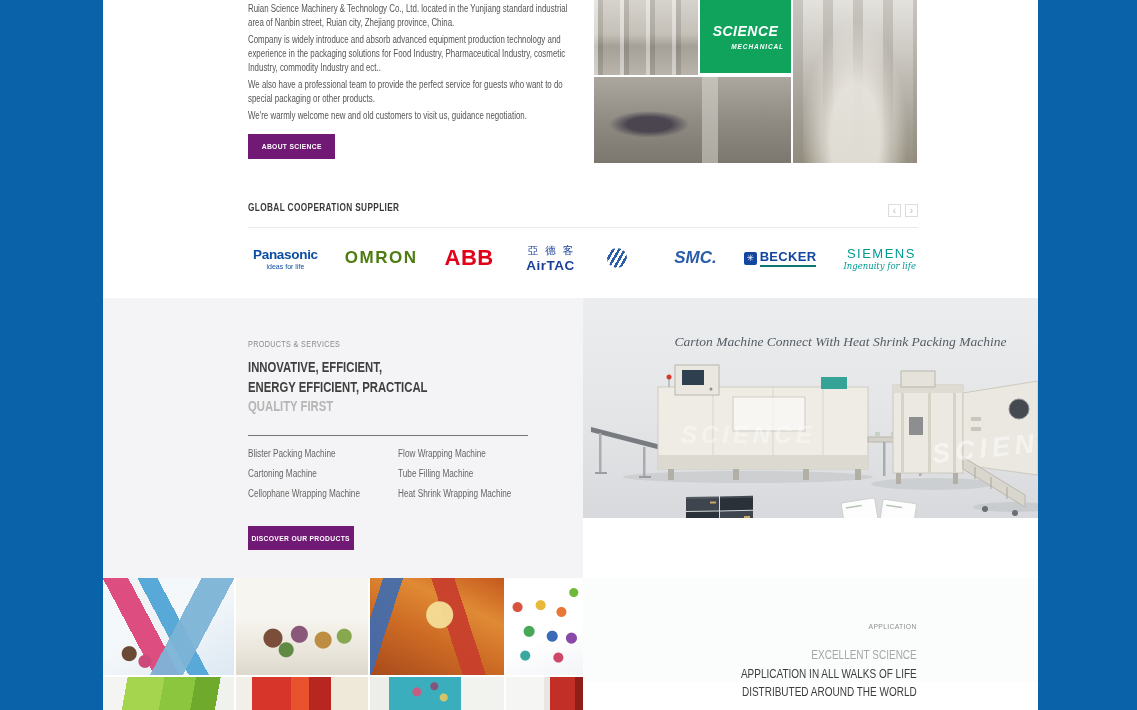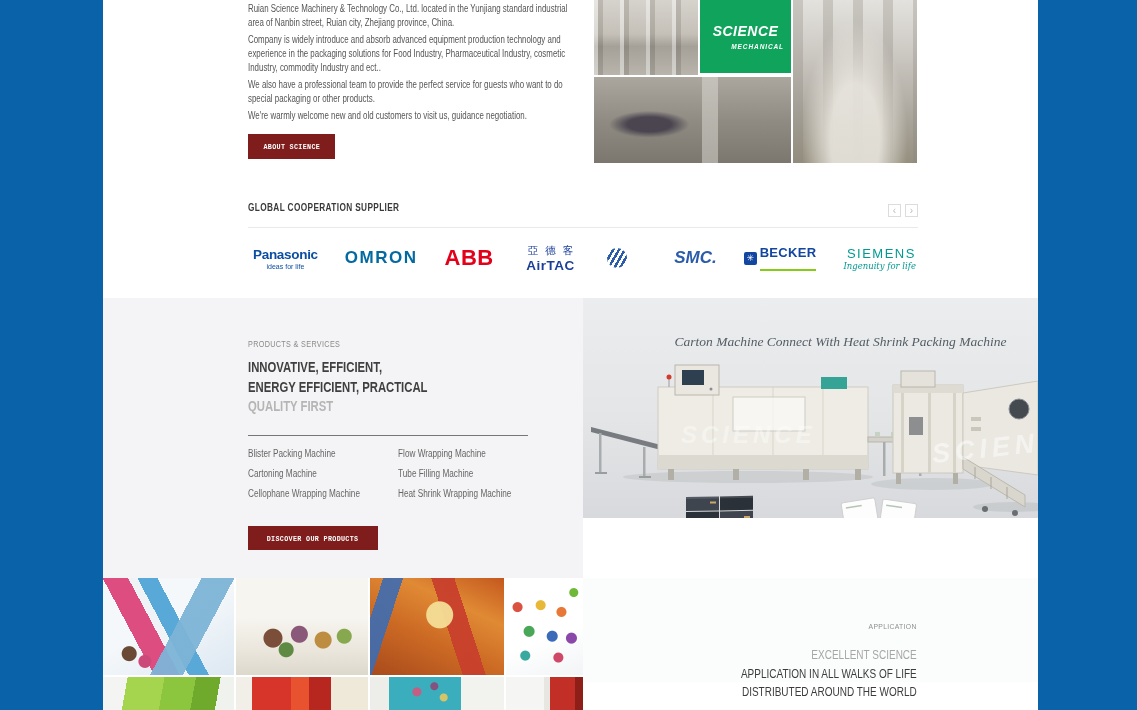--- a/index.html
+++ b/index.html
@@ -9,21 +9,21 @@
     font-family:"Liberation Sans",sans-serif;
     -webkit-font-smoothing:antialiased;
   }
   .page{position:absolute;left:103px;top:0;width:935px;height:710px;background:#ffffff;overflow:hidden;}
   section{position:absolute;left:0;width:935px;}
 
   
   .sec-top{top:0;height:298px;background:#ffffff;}
   .about-text{position:absolute;left:145px;top:2px;width:415px;transform:scaleX(.79);transform-origin:0 0;}
   .about-text p{margin:0 0 3px 0;font-size:10px;line-height:14px;color:#555555;}
-  .btn{position:absolute;background:#7f1d1d;color:#ffffff;border:none;display:flex;align-items:center;justify-content:center;cursor:pointer;font-family:Liberation Mono, monospace;}
+  .btn{position:absolute;background:#701a75;color:#ffffff;border:none;display:flex;align-items:center;justify-content:center;cursor:pointer;font-family:Liberation Sans, sans-serif;}
   .btn .btn-label{display:inline-block;font-size:8px;font-weight:bold;letter-spacing:.4px;transform:scaleX(.84);white-space:nowrap;}
   .about-btn{left:145px;top:134px;width:87px;height:25px;}
 
   .pgrid{position:absolute;left:491px;top:0;width:323px;height:163px;}
   .ph{position:absolute;}
   .ph-a{left:0;top:0;width:104px;height:75px;
     background:
       repeating-linear-gradient(90deg, rgba(250,250,248,.45) 0 4px, rgba(118,112,102,.28) 4px 9px, rgba(205,201,193,.18) 9px 26px),
       linear-gradient(180deg,#d8d5cf 0%,#c3bfb7 45%,#9c978f 62%,#b4b0a8 100%);}
   .ph-c{left:199px;top:0;width:124px;height:163px;
@@ -44,47 +44,47 @@
   .arrow{position:absolute;top:204px;width:13px;height:13px;box-sizing:border-box;border:1px solid #dcdcdc;background:#fff;color:#bdbdbd;font-size:10px;line-height:10px;text-align:center;padding:0;cursor:pointer;}
   .arrow-prev{left:785px;}
   .arrow-next{left:802px;}
   .sup-rule{position:absolute;left:145px;top:227px;width:670px;height:1px;background:#e9e9e9;}
 
   .brands{position:absolute;left:150px;top:235px;width:663px;height:46px;display:flex;justify-content:space-between;align-items:center;}
   .brand{white-space:nowrap;}
   .b-pan{color:#0b4ea2;text-align:center;}
   .b-pan .pan-name{font-size:13.5px;font-weight:bold;letter-spacing:-.3px;}
   .b-pan .pan-tag{font-size:7px;margin-top:1px;}
-  .b-omr{color:#0369a1;font-size:17px;font-weight:bold;letter-spacing:1.5px;}
+  .b-omr{color:#4d7c0f;font-size:17px;font-weight:bold;letter-spacing:1.5px;}
   .b-abb{color:#e2001a;font-size:22px;font-weight:bold;letter-spacing:.5px;}
   .b-air{color:#1b3f99;text-align:center;}
   .b-air .air-cjk{font-size:10.5px;font-weight:normal;letter-spacing:7px;margin-left:7px;}
   .b-air .air-name{font-size:13.5px;font-weight:bold;letter-spacing:.5px;}
   .b-smc{color:#2a5caa;display:flex;align-items:center;gap:44px;}
   .smc-icon{display:inline-block;width:20px;height:20px;border-radius:50%;margin-right:3px;
     background:repeating-linear-gradient(120deg,#2a5caa 0 2.5px,#ffffff 2.5px 5px);}
   .smc-name{font-size:17px;font-weight:bold;font-style:italic;}
   .b-bec{color:#1246a0;display:flex;align-items:center;}
   .bec-icon{display:inline-block;width:13px;height:13px;background:#1246a0;color:#fff;font-size:9px;line-height:13px;text-align:center;border-radius:2px;margin-right:3px;}
-  .bec-name{font-size:13px;font-weight:bold;border-bottom:2px solid #84cc16;padding-bottom:9px;letter-spacing:.3px;}
+  .bec-name{font-size:13px;font-weight:bold;border-bottom:2px solid #0f766e;padding-bottom:1px;letter-spacing:.3px;}
   .b-sie{color:#009a93;text-align:right;}
   .b-sie .sie-name{font-size:13px;font-weight:normal;letter-spacing:1.5px;}
   .b-sie .sie-tag{font-family:"DejaVu Serif",serif;font-style:italic;font-size:8.5px;margin-top:0;}
 
   
   .sec-mid{top:298px;height:280px;}
   .mid-left{position:absolute;left:0;top:0;width:480px;height:280px;background:#f4f4f6;}
   .plabel{position:absolute;left:145px;top:41px;font-size:8.5px;color:#8a8a8a;letter-spacing:.4px;transform:scaleX(.85);transform-origin:0 0;white-space:nowrap;}
   .pheading{position:absolute;left:145px;top:60px;transform:scaleX(.78);transform-origin:0 0;}
   .pheading div{font-size:14.5px;line-height:19.5px;font-weight:bold;color:#3f3f3f;white-space:nowrap;}
   .pheading .muted{color:#b5b5b5;}
   .prule{position:absolute;left:145px;top:137px;width:280px;height:1px;background:#767676;}
   .plinks{position:absolute;left:145px;top:150px;display:grid;grid-template-columns:183px 200px;grid-template-rows:repeat(3,20px);grid-auto-flow:column;transform:scaleX(.82);transform-origin:0 0;}
   .plink{font-size:10px;color:#666666;cursor:pointer;white-space:nowrap;}
-  .prod-btn{left:145px;top:228px;width:130px;height:24px;}
+  .prod-btn{left:145px;top:228px;width:106px;height:24px;}
 
   .showcase{position:absolute;left:480px;top:0;width:455px;height:220px;background:linear-gradient(180deg,#ecedef 0%,#e3e5e7 55%,#d7d9dc 100%);overflow:hidden;}
   .show-heading{position:absolute;left:30px;top:36px;width:100%;text-align:center;font-family:"Liberation Serif",serif;font-style:italic;font-size:13.5px;color:#545c63;}
   .machine{position:absolute;left:0;top:58px;width:455px;height:214px;}
   .machine text{font-family:"Liberation Sans",sans-serif;}
 
   
   .sec-bot{top:578px;height:132px;}
   .gallery{position:absolute;left:0;top:0;width:480px;height:132px;background:#ffffff;}
   .tile{position:absolute;cursor:pointer;}

